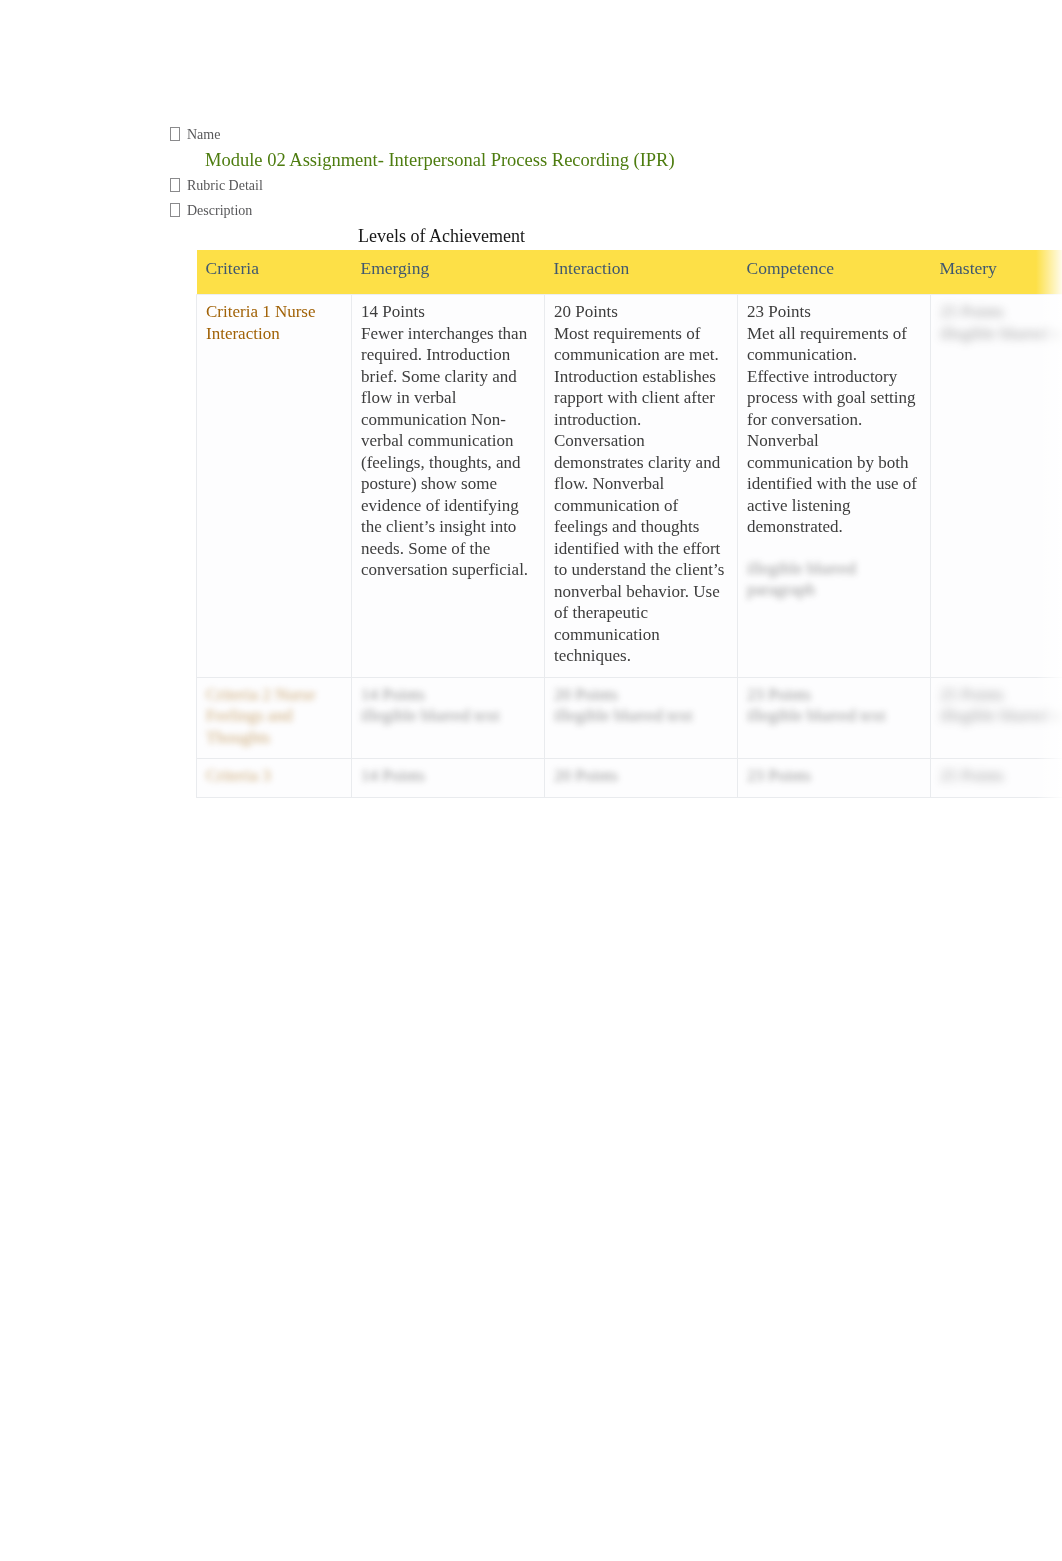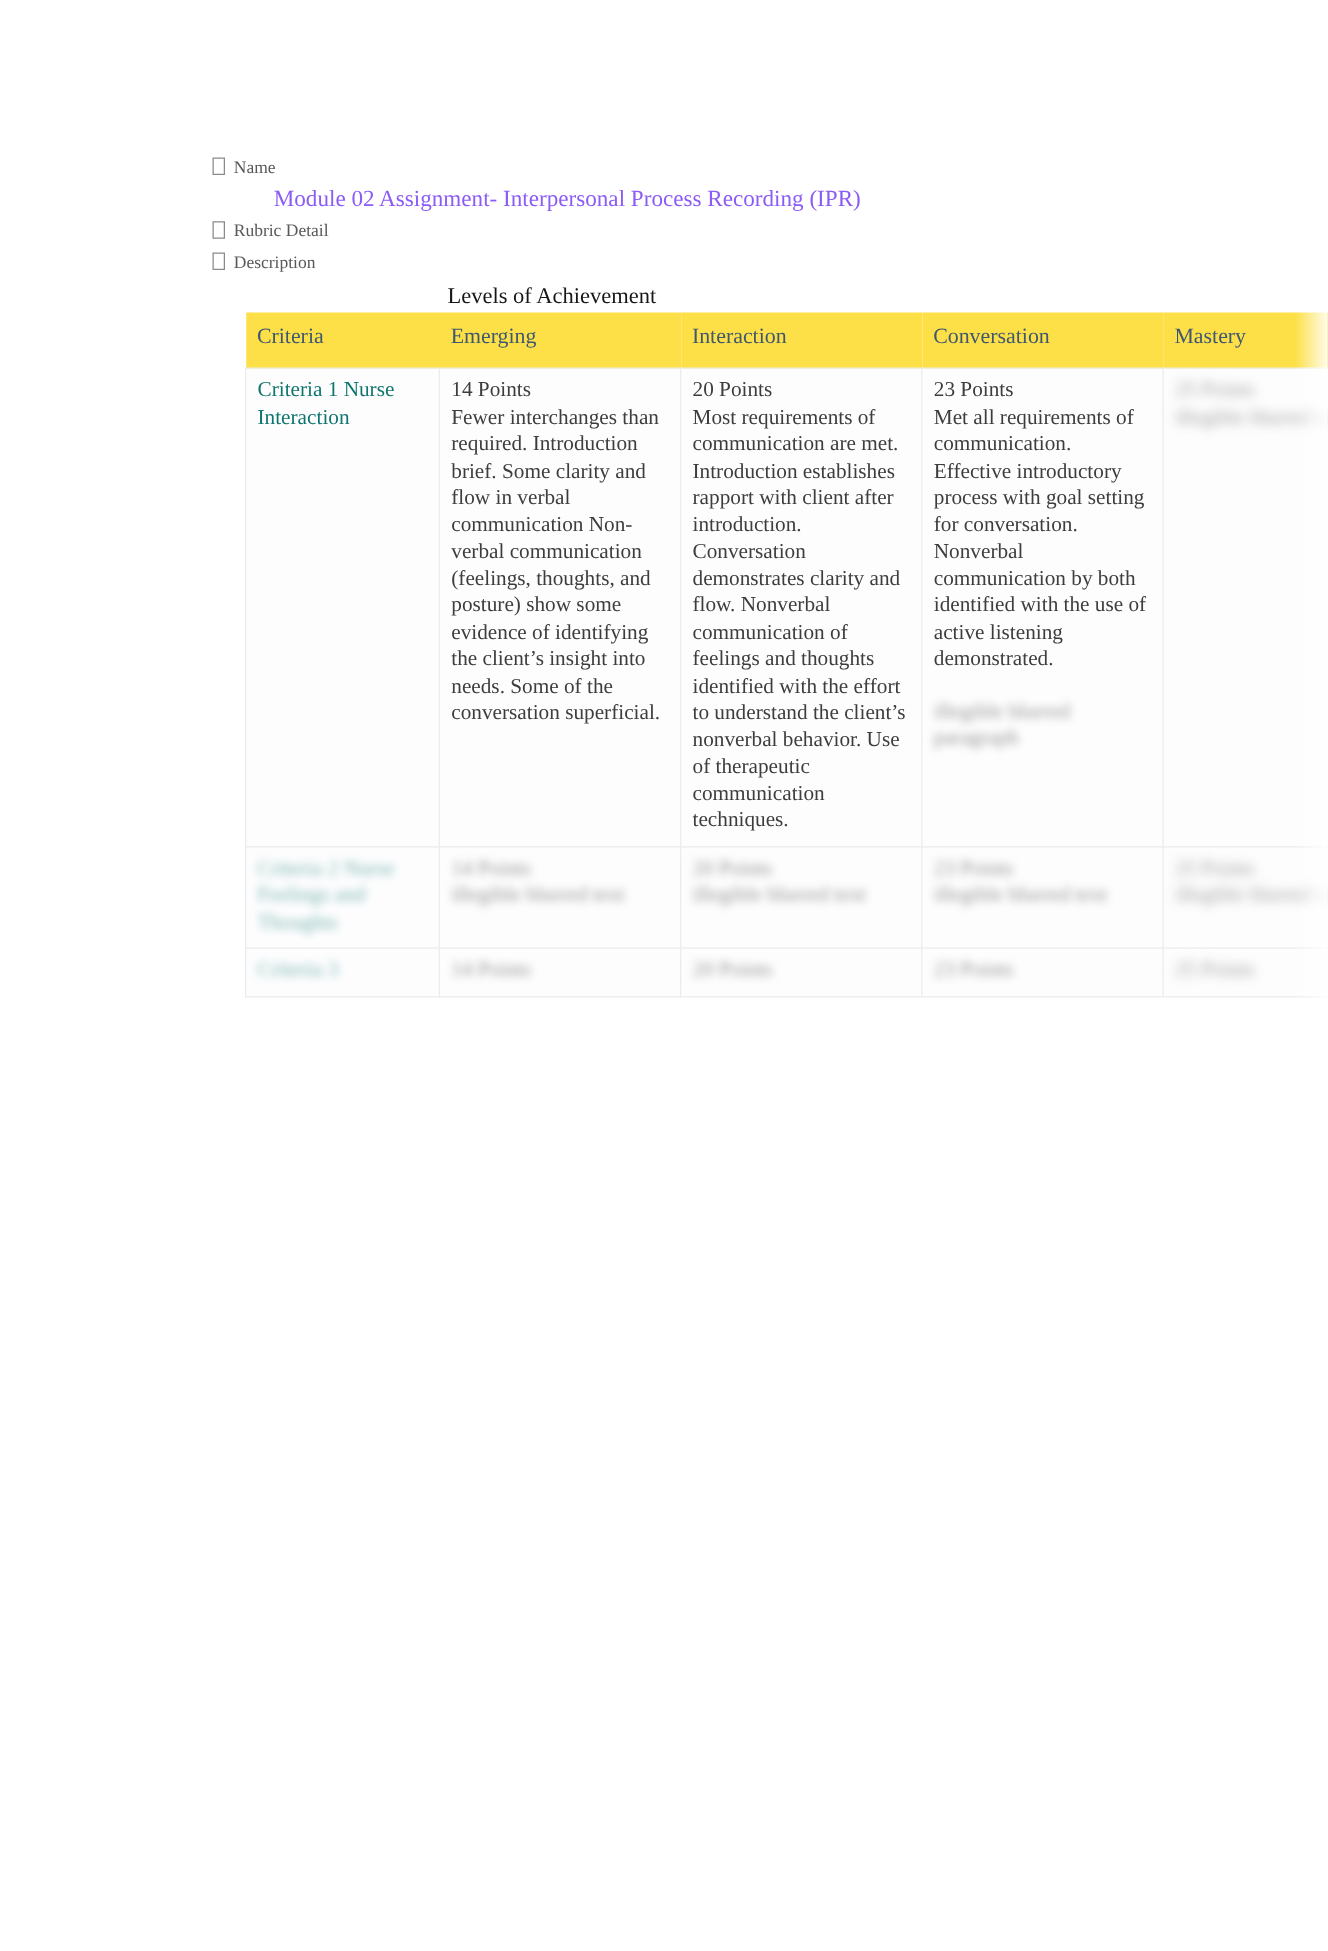--- a/index.html
+++ b/index.html
@@ -50,23 +50,23 @@
     height: 12px;
     border: 1px solid #8a8a8c;
     position: relative;
     top: 2px;
   }
   .meta-label {
     white-space: nowrap;
   }
   .assignment-title {
     font-size: 18.5px;
-    color: #8b5cf6;
+    color: #4d7c0f;
     line-height: 26px;
-    margin-left: 49px;
+    margin-left: 35px;
     white-space: nowrap;
   }
 
   
   .rubric-wrap {
     position: absolute;
     left: 196px;
     top: 224px;
     width: 904px;
   }
@@ -102,21 +102,21 @@
     border-right: none;
     border-bottom: 1px solid #eceef1;
     background: #fde047;
     color: #40586f;
     font-size: 17.5px;
     line-height: 24px;
     padding-bottom: 14px;
   }
 
   .crit-label {
-    color: #0f766e;
+    color: #a16207;
     font-size: 17px;
     line-height: 21.5px;
   }
   .cell-text {
     color: #3d3d3d;
     font-size: 17px;
     line-height: 21.5px;
     white-space: pre-line;
   }
   .blur-lg   { filter: blur(3.4px); opacity: .55; }
@@ -179,21 +179,21 @@
         <col class="c-level">
         <col class="c-level">
         <col class="c-level">
       </colgroup>
 
       <thead>
         <tr>
           <th>Criteria</th>
           <th>Emerging</th>
           <th>Interaction</th>
-          <th>Conversation</th>
+          <th>Competence</th>
           <th>Mastery</th>
         </tr>
       </thead>
 
       <tbody>
           <tr>
             <td><span class="crit-label">Criteria 1 Nurse Interaction</span></td>
             <td>
               <div class="cell-text "><div>14 Points</div><div>Fewer interchanges than required. Introduction brief. Some clarity and flow in verbal communication Non- verbal communication (feelings, thoughts, and posture) show some evidence of identifying the client’s insight into needs. Some of the conversation superficial.</div></div>
             </td>

